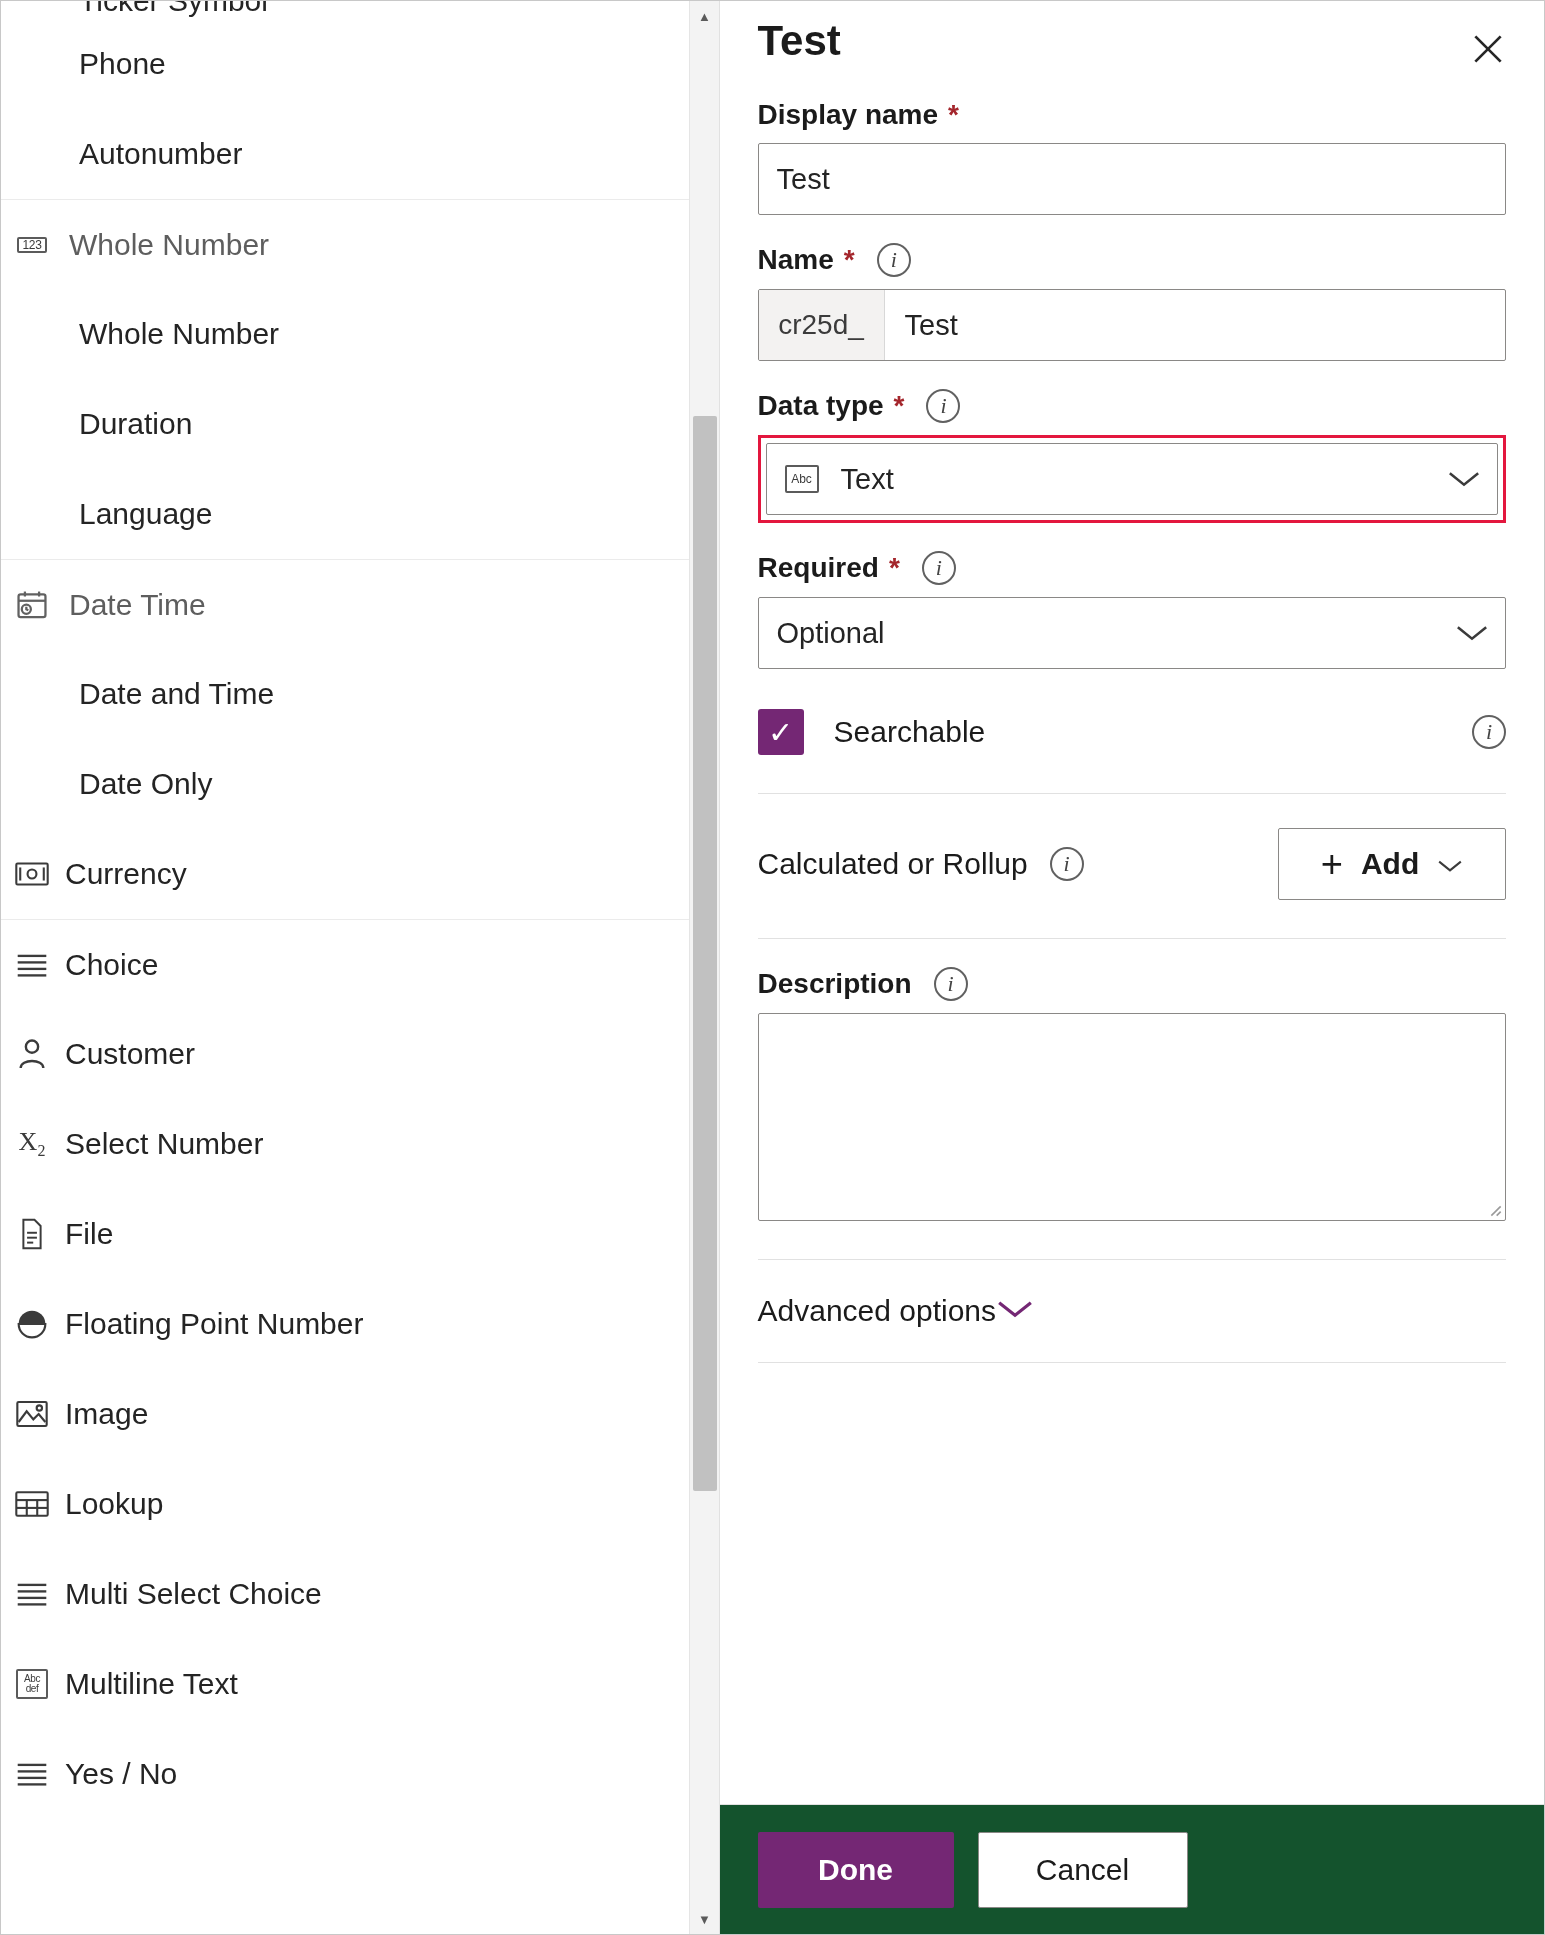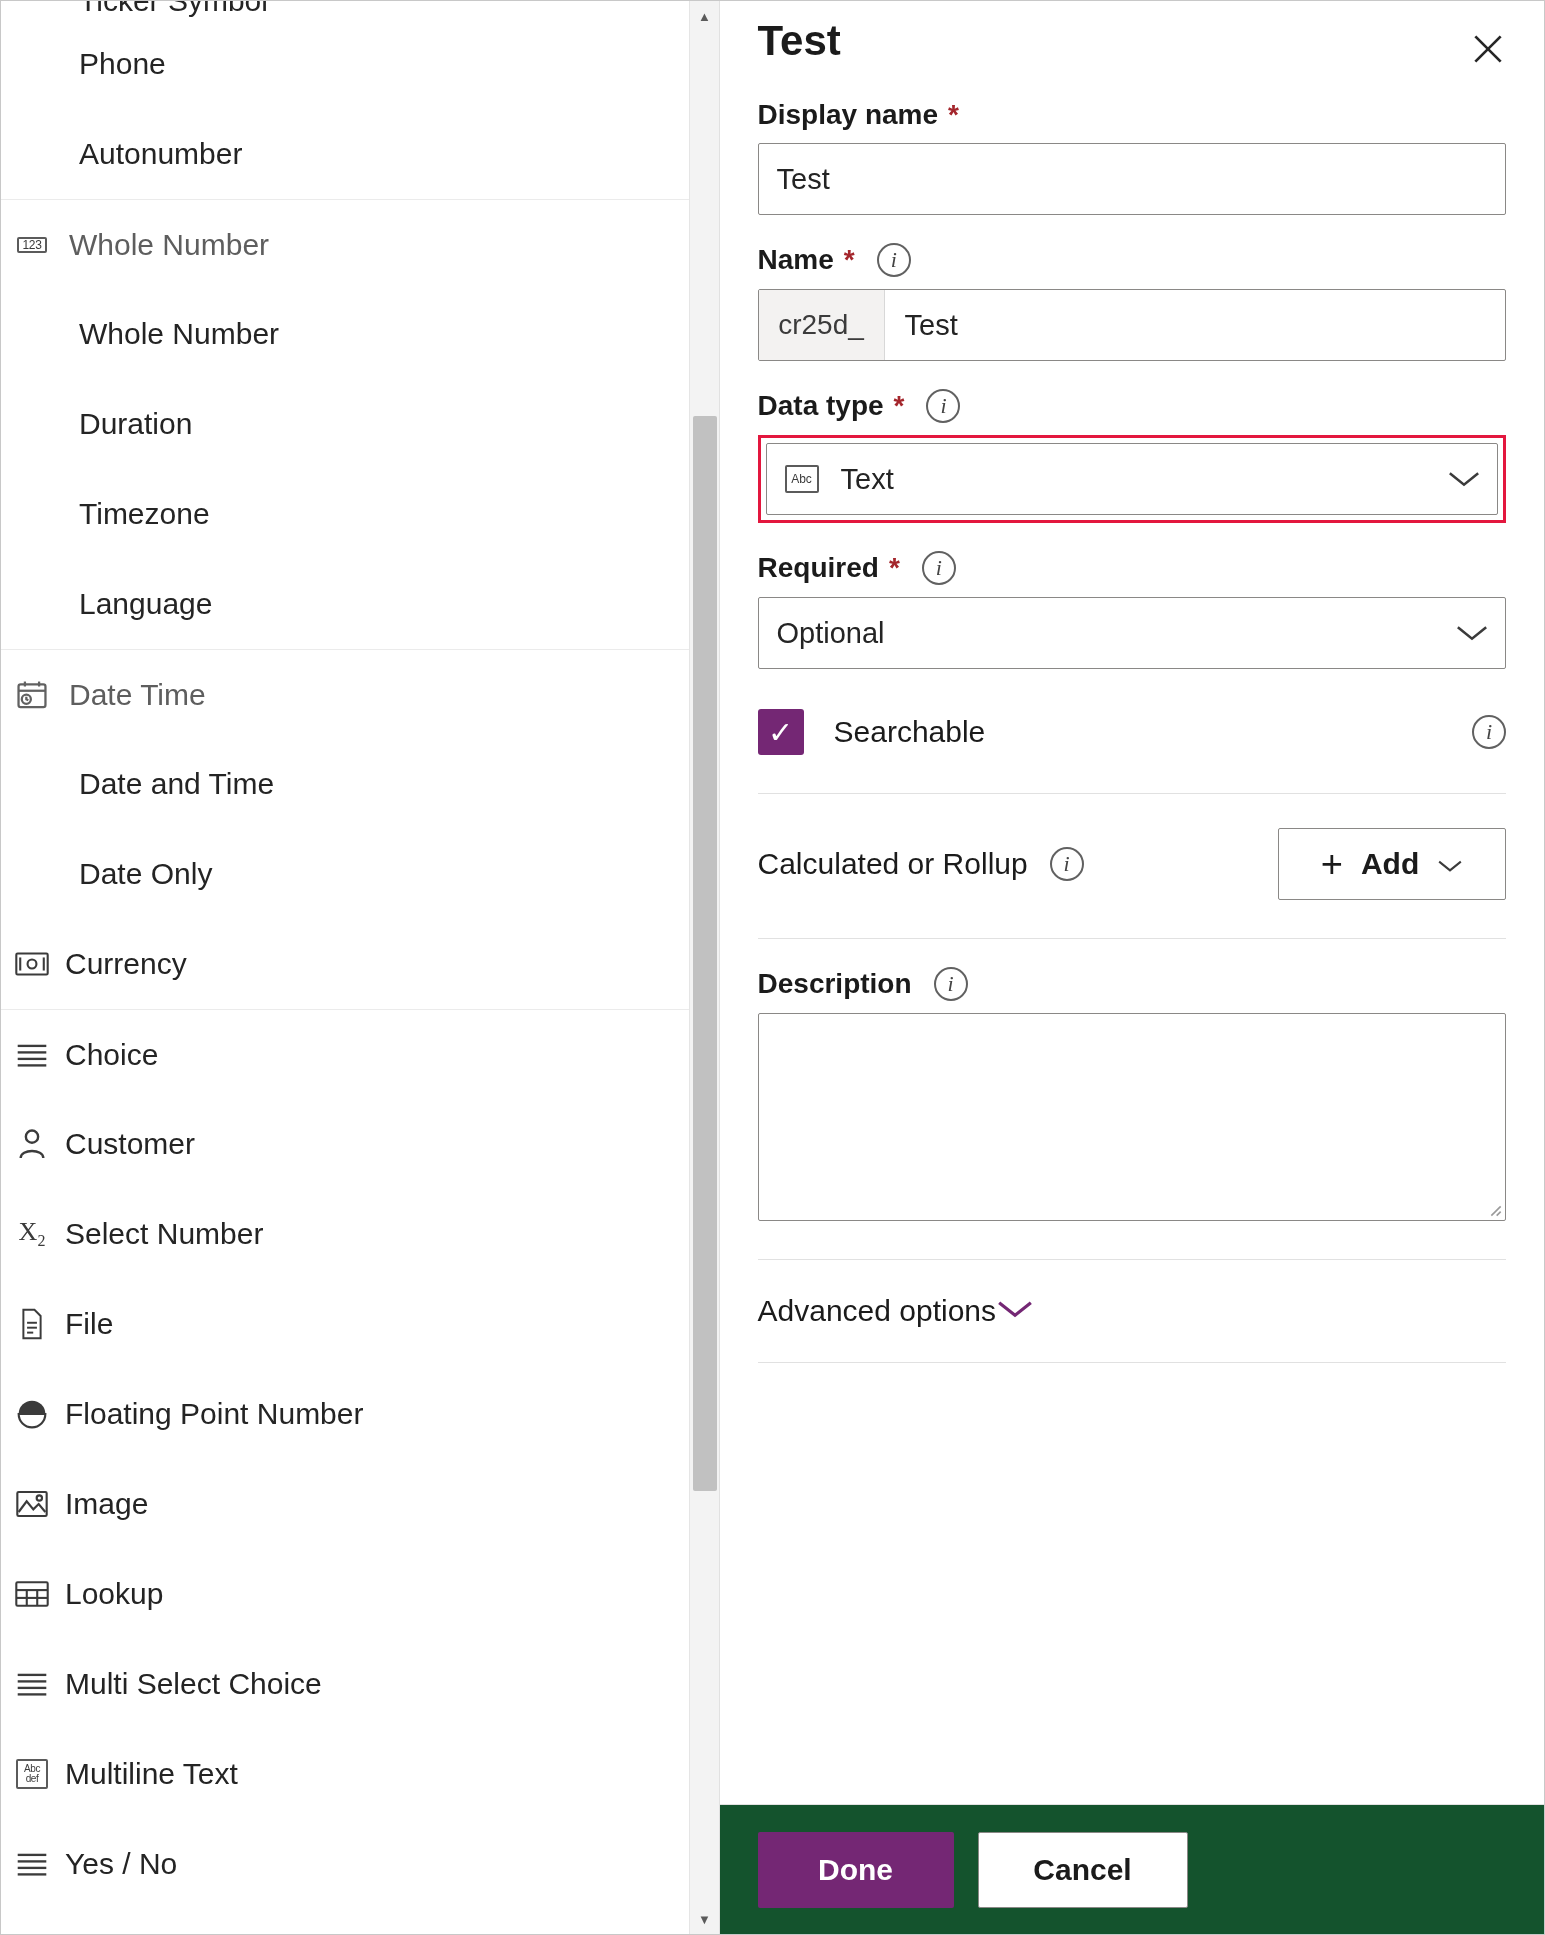--- a/index.html
+++ b/index.html
@@ -324,21 +324,21 @@
     font-weight: bold;
     display: flex; align-items: center; justify-content: center;
     border-radius: 2px;
   }
   .btn-secondary {
     width: 210px; height: 76px;
     background: #fff;
     border: 1px solid #8a8886;
     color: #1b1b1b;
     font-size: 30px;
-    font-weight: bold;
+    font-weight: normal;
     display: flex; align-items: center; justify-content: center;
     border-radius: 2px;
   }
 </style>
 </head>
 <body>
 
 <div id="root">
 
   <div class="left-pane">
@@ -359,23 +359,20 @@
         <span class="gicon">
           <span class="glyph-box" style="font-size:12px;">123</span>
         </span>
         <span class="glabel">Whole Number</span>
       </div>
       <div class="item indent">
         <span class="ilabel">Whole Number</span>
       </div>
       <div class="item indent">
         <span class="ilabel">Duration</span>
-      </div>
-      <div class="item indent">
-        <span class="ilabel">Timezone</span>
       </div>
       <div class="item indent">
         <span class="ilabel">Language</span>
       </div>
 
       <div class="group-header">
         <span class="gicon">
           <svg width="34" height="34" viewBox="0 0 24 24" fill="none" stroke="#616161" stroke-width="1.6">
             <rect x="2.5" y="4.5" width="19" height="16" rx="1.5"></rect>
             <line x1="2.5" y1="9" x2="21.5" y2="9"></line>

